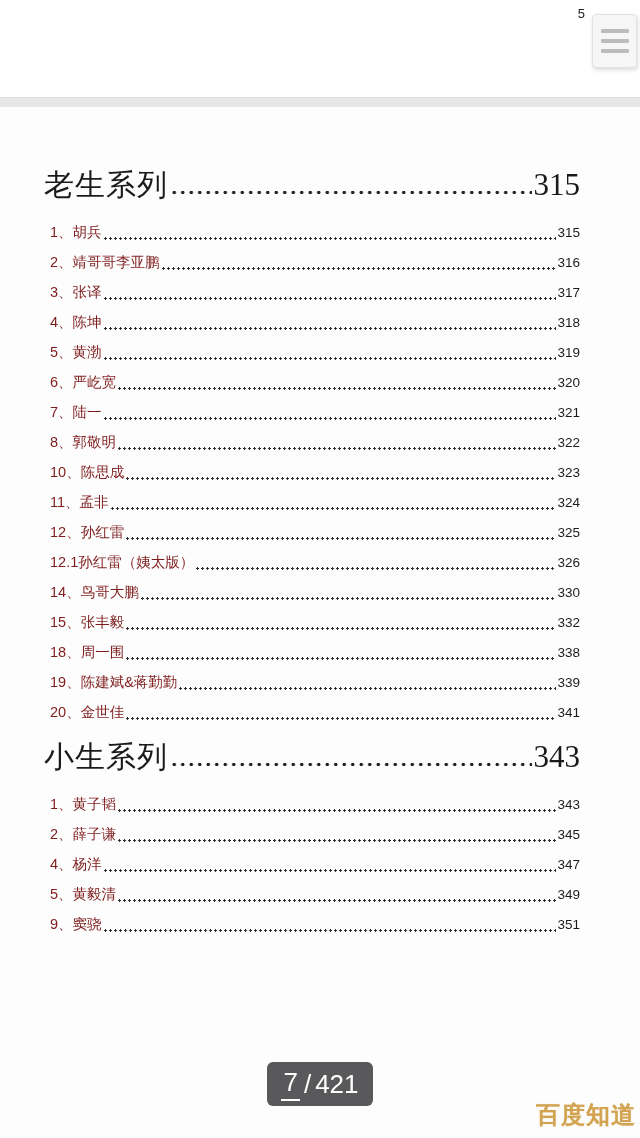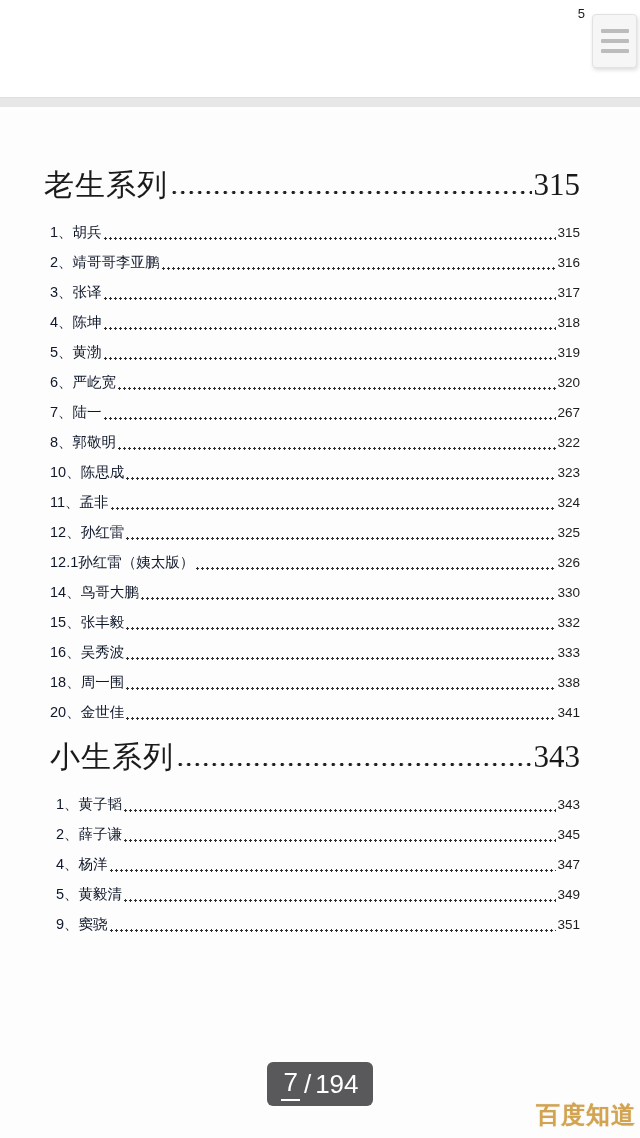--- a/index.html
+++ b/index.html
@@ -88,38 +88,38 @@
   }
 
   .toc-entry {
     display: flex; align-items: center;
     height: 30px;
     padding-left: 6px;
     cursor: pointer;
   }
   .entry-label {
     font-size: 14.5px;
-    color: #0f172a;
+    color: #7f1d1d;
     white-space: nowrap;
   }
   .entry-leader {
     flex: 1;
     height: 30px;
     margin: 0 1px;
     background-image: radial-gradient(circle, #2e2e2e 1.05px, transparent 1.35px);
     background-size: 5px 3px;
     background-repeat: repeat-x;
     background-position: left bottom 7px;
   }
   .entry-page-number {
     font-size: 13.5px;
     color: #1c1c1c;
     white-space: nowrap;
   }
-  .section-two-gap { margin-top: 8px; margin-left: 6px; }
+  .section-two-gap { margin-top: 8px; }
 
   
   .page-indicator {
     position: absolute;
     left: 50%; transform: translateX(-50%);
     top: 1062px;
     width: 106px; height: 44px;
     background: #59595b;
     border-radius: 6px;
     box-shadow: 0 0 0 2px rgba(255,255,255,0.55);
@@ -203,21 +203,21 @@
 
   <div class="toc-entry">
     <span class="entry-label">6、严屹宽</span>
     <span class="entry-leader"></span>
     <span class="entry-page-number">320</span>
   </div>
 
   <div class="toc-entry">
     <span class="entry-label">7、陆一</span>
     <span class="entry-leader"></span>
-    <span class="entry-page-number">267</span>
+    <span class="entry-page-number">321</span>
   </div>
 
   <div class="toc-entry">
     <span class="entry-label">8、郭敬明</span>
     <span class="entry-leader"></span>
     <span class="entry-page-number">322</span>
   </div>
 
   <div class="toc-entry">
     <span class="entry-label">10、陈思成</span>
@@ -249,33 +249,33 @@
     <span class="entry-leader"></span>
     <span class="entry-page-number">330</span>
   </div>
 
   <div class="toc-entry">
     <span class="entry-label">15、张丰毅</span>
     <span class="entry-leader"></span>
     <span class="entry-page-number">332</span>
   </div>
 
-  <div class="toc-entry">
-    <span class="entry-label">16、吴秀波</span>
-    <span class="entry-leader"></span>
-    <span class="entry-page-number">333</span>
-  </div>
 
 
   <div class="toc-entry">
     <span class="entry-label">18、周一围</span>
     <span class="entry-leader"></span>
     <span class="entry-page-number">338</span>
   </div>
 
+  <div class="toc-entry">
+    <span class="entry-label">19、陈建斌&amp;蒋勤勤</span>
+    <span class="entry-leader"></span>
+    <span class="entry-page-number">339</span>
+  </div>
 
   <div class="toc-entry">
     <span class="entry-label">20、金世佳</span>
     <span class="entry-leader"></span>
     <span class="entry-page-number">341</span>
   </div>
 </div>
   </div>
 
   <div class="toc-section section-two-gap">
@@ -316,16 +316,16 @@
     <span class="entry-page-number">351</span>
   </div>
 </div>
   </div>
 </div>
 </div>
 
 <div class="page-indicator">
   <span class="current">7</span>
   <span class="divider">/</span>
-  <span class="total">194</span>
+  <span class="total">421</span>
 </div>
 
 <div class="watermark">百度知道</div>
 
 </body></html>

